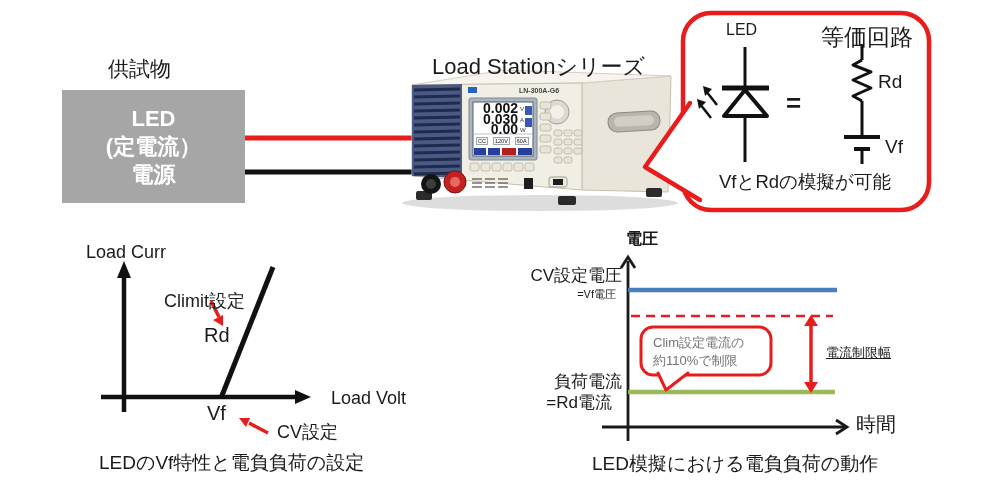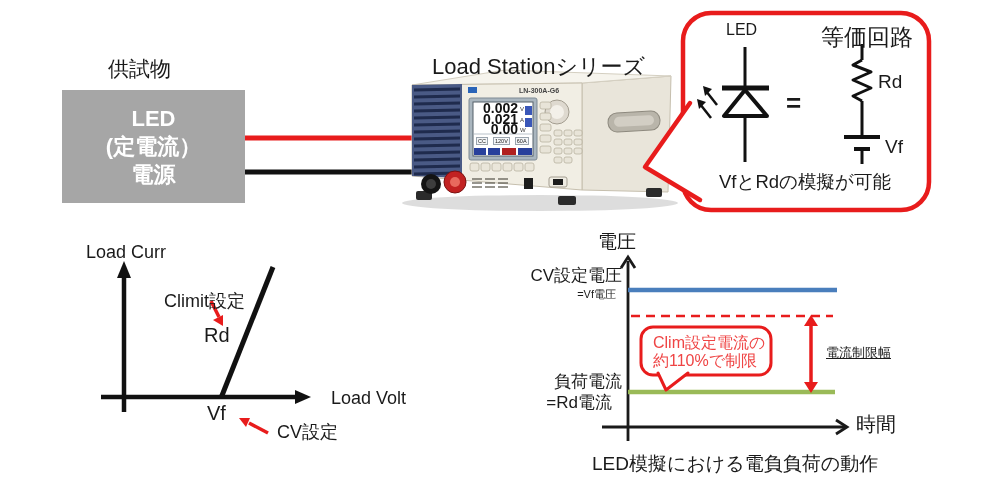--- a/index.html
+++ b/index.html
@@ -9,21 +9,21 @@
   .lbl{position:absolute;white-space:nowrap;}
   .jp{font-family:"Liberation Sans",sans-serif;}
   .dut-box{position:absolute;left:62px;top:90px;width:183px;height:113px;background:#a6a6a6;
            display:flex;flex-direction:column;align-items:center;justify-content:center;}
   .dut-box span{color:#fff;font-weight:bold;font-size:22px;line-height:28px;text-align:center;}
   .screen-nums{position:absolute;left:474px;top:103px;width:44px;text-align:right;
                font-weight:bold;font-size:14px;line-height:10.5px;color:#111;}
   .screen-units{position:absolute;left:520px;top:104px;font-size:6px;line-height:10.5px;color:#333;}
   .screen-status{position:absolute;left:476px;top:137px;display:flex;gap:5px;font-size:5.5px;color:#222;}
   .screen-status span{border:0.5px solid #9aa4ae;padding:0 1px;background:#f4f6f8;}
-  .callout-txt{line-height:18px;font-size:16px;color:#ef4444;}
+  .callout-txt{line-height:18px;font-size:13px;color:#737373;}
 </style>
 </head>
 <body>
 
 <div class="stage">
 
   <svg width="1000" height="485" viewBox="0 0 1000 485">
 
     <line x1="245" y1="138" x2="428" y2="138" stroke="#e81c1c" stroke-width="5"></line>
     <line x1="245" y1="172" x2="432" y2="172" stroke="#111111" stroke-width="5"></line>
@@ -188,21 +188,21 @@
     <span>LED</span>
     <span>(定電流）</span>
     <span>電源</span>
   </div>
 
   <div class="lbl" style="left:432px;top:44px;font-size:22px;margin-top:8px;">Load Stationシリーズ</div>
   <div class="lbl" style="left:519px;top:87px;font-size:7px;font-weight:bold;color:#444;">LN-300A-G6</div>
 
   <div class="screen-nums">
     <div>0.002</div>
-    <div>0.021</div>
+    <div>0.030</div>
     <div>0.00</div>
   </div>
   <div class="screen-units">
     <div>V</div>
     <div>A</div>
     <div>W</div>
   </div>
   <div class="screen-status">
     <span>CC</span>
     <span>120V</span>
@@ -215,22 +215,23 @@
   <div class="lbl" style="left:878px;top:71px;font-size:19px;">Rd</div>
   <div class="lbl" style="left:885px;top:136px;font-size:19px;">Vf</div>
   <div class="lbl jp" style="left:700px;top:169px;width:210px;text-align:center;font-size:18.5px;">VfとRdの模擬が可能</div>
 
   <div class="lbl" style="left:86px;top:242px;font-size:18px;text-align:center;">Load Curr</div>
   <div class="lbl" style="left:331px;top:388px;font-size:18px;">Load Volt</div>
   <div class="lbl jp" style="left:164px;top:277px;font-size:18px;margin-top:12px;">Climit設定</div>
   <div class="lbl" style="left:204px;top:324px;font-size:20px;">Rd</div>
   <div class="lbl" style="left:207px;top:402px;font-size:20px;">Vf</div>
   <div class="lbl jp" style="left:277px;top:420px;font-size:18px;">CV設定</div>
-
-  <div class="lbl jp" style="left:598px;top:229px;font-size:19px;">電圧</div>
+  <div class="lbl jp" style="left:99px;top:450px;font-size:19px;">LEDのVf特性と電負負荷の設定</div>
+
+  <div class="lbl jp" style="left:626px;top:229px;font-size:16px;font-weight:bold;">電圧</div>
   <div class="lbl jp" style="right:378px;top:264px;font-size:17px;">CV設定電圧</div>
   <div class="lbl jp" style="right:384px;top:287px;font-size:11px;">=Vf電圧</div>
   <div class="lbl jp" style="right:378px;top:370px;font-size:17px;">負荷電流</div>
   <div class="lbl jp" style="right:388px;top:391px;font-size:17px;">=Rd電流</div>
   <div class="lbl jp callout-txt" style="left:653px;top:334px;">
     <div>Clim設定電流の</div>
     <div>約110%で制限</div>
   </div>
   <div class="lbl jp" style="left:826px;top:344px;font-size:13px;text-decoration:underline;">電流制限幅</div>
   <div class="lbl jp" style="left:856px;top:411px;font-size:20px;">時間</div>

